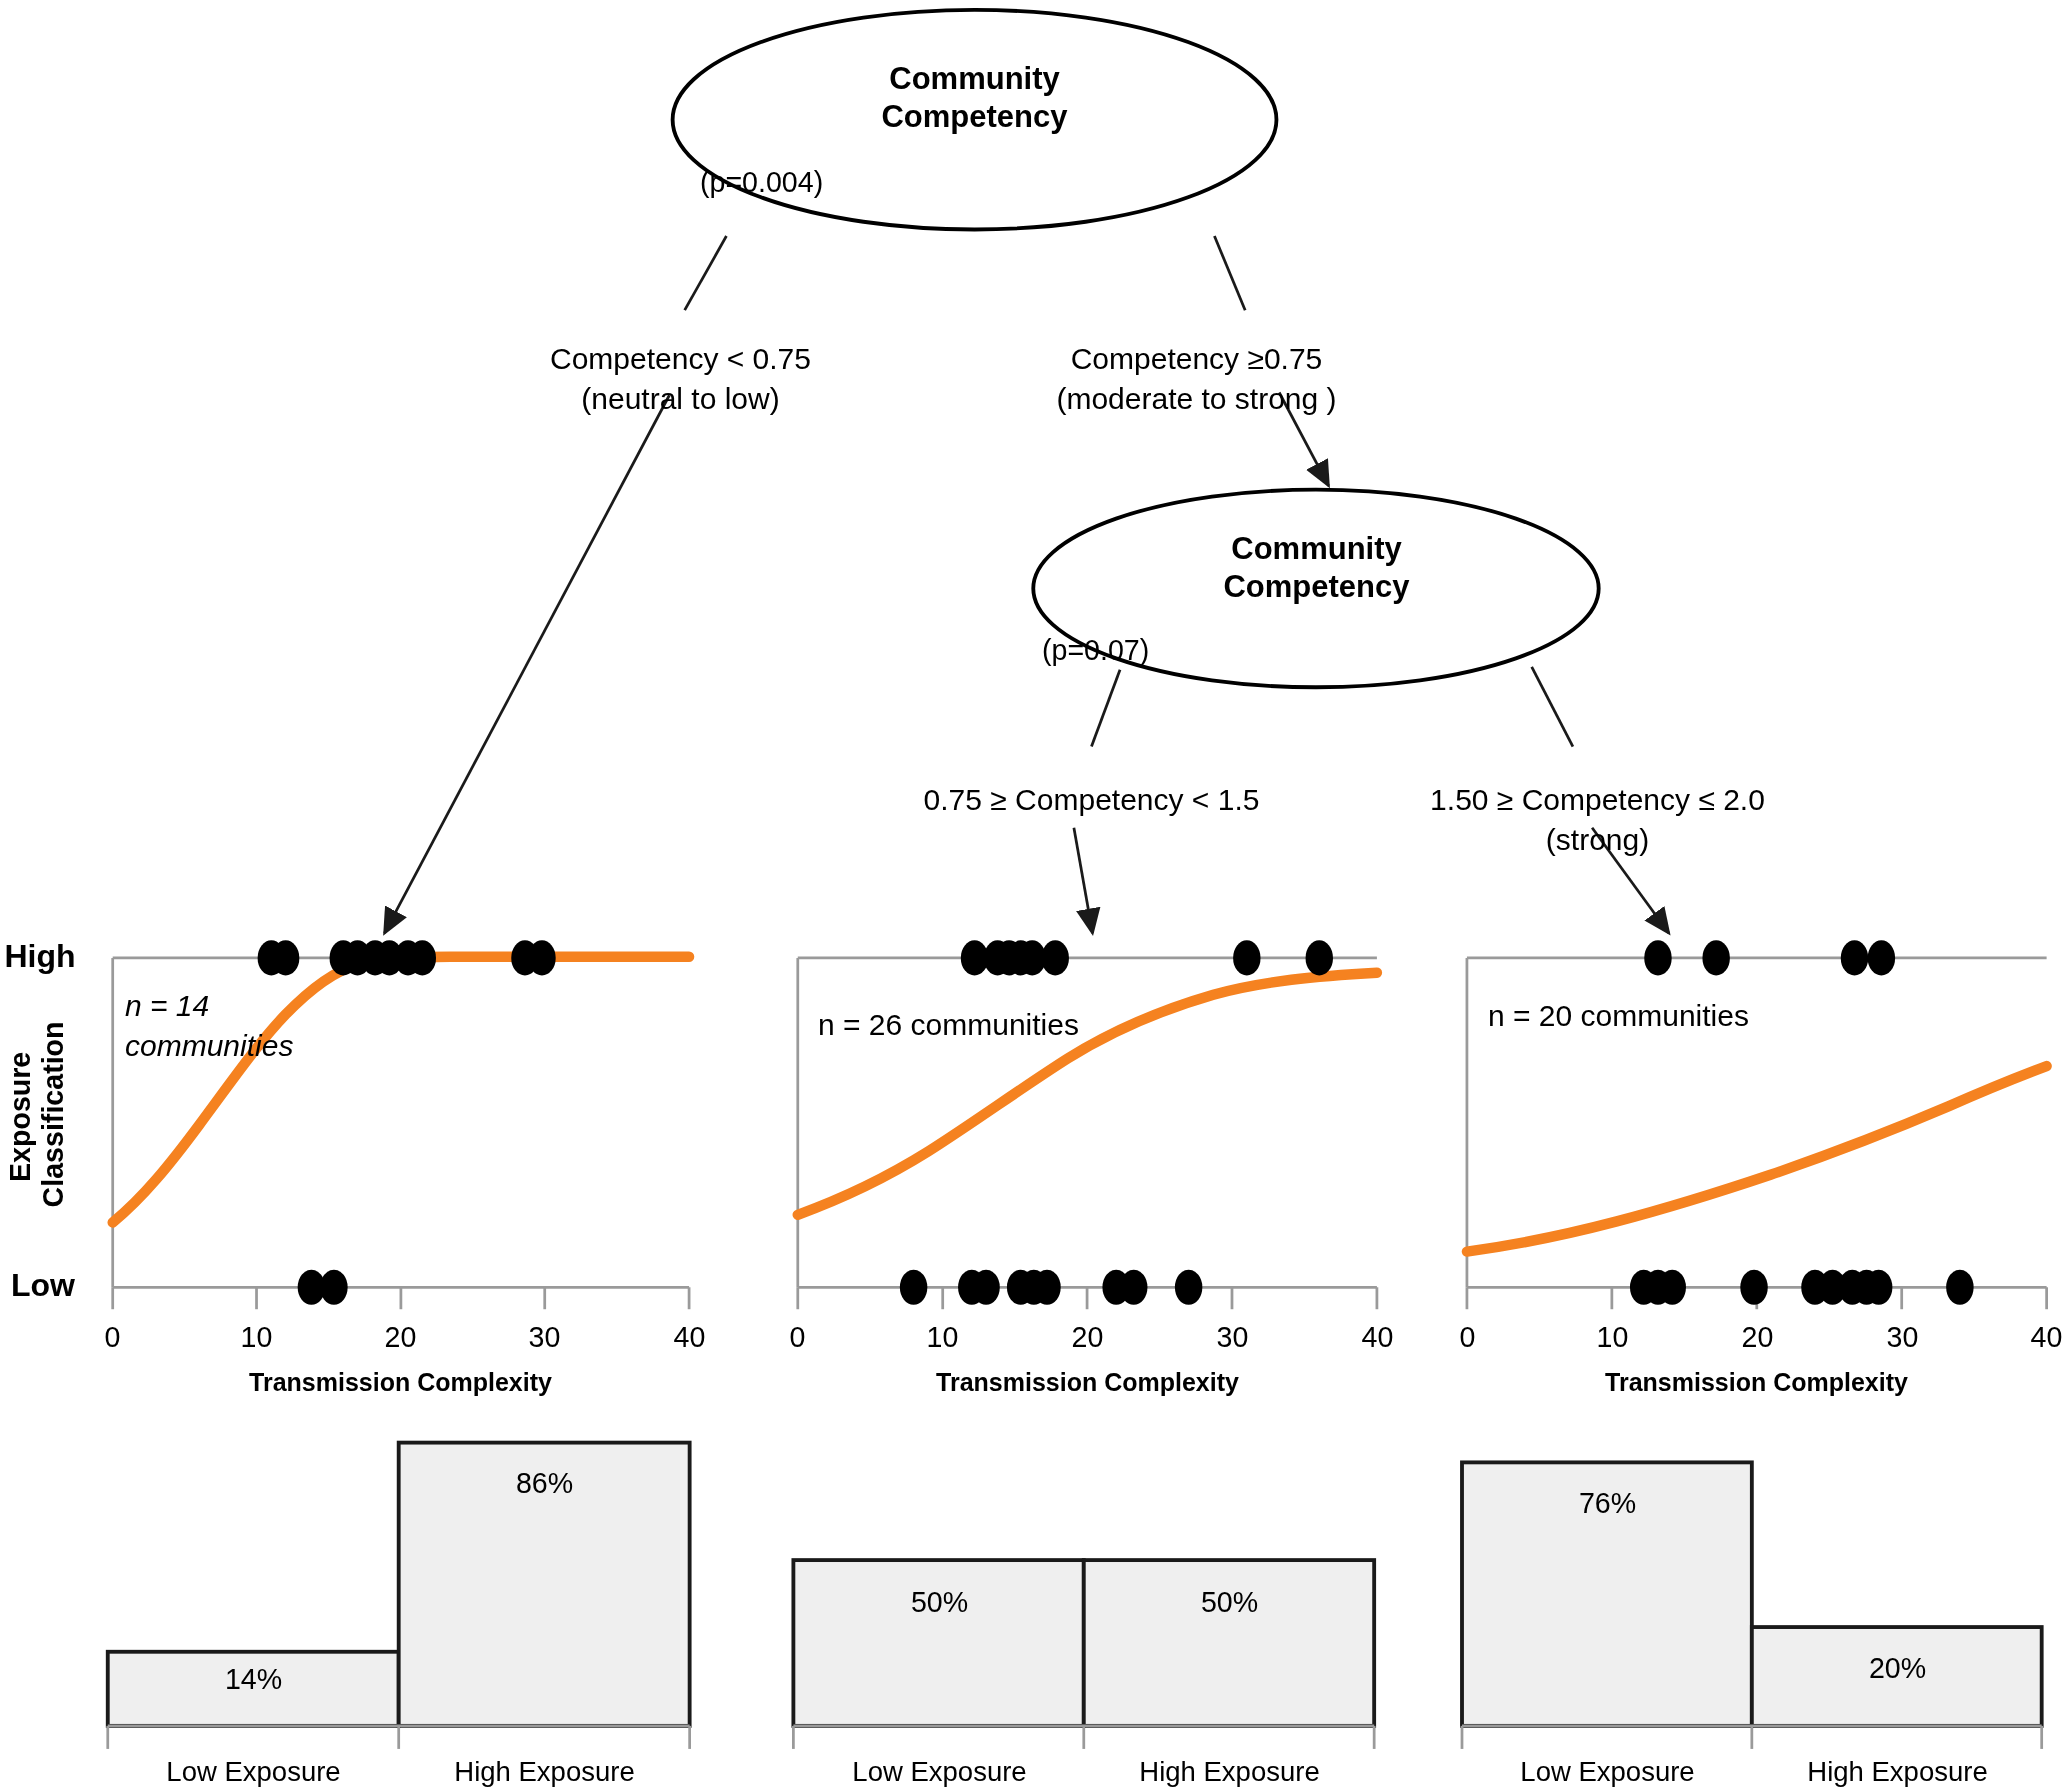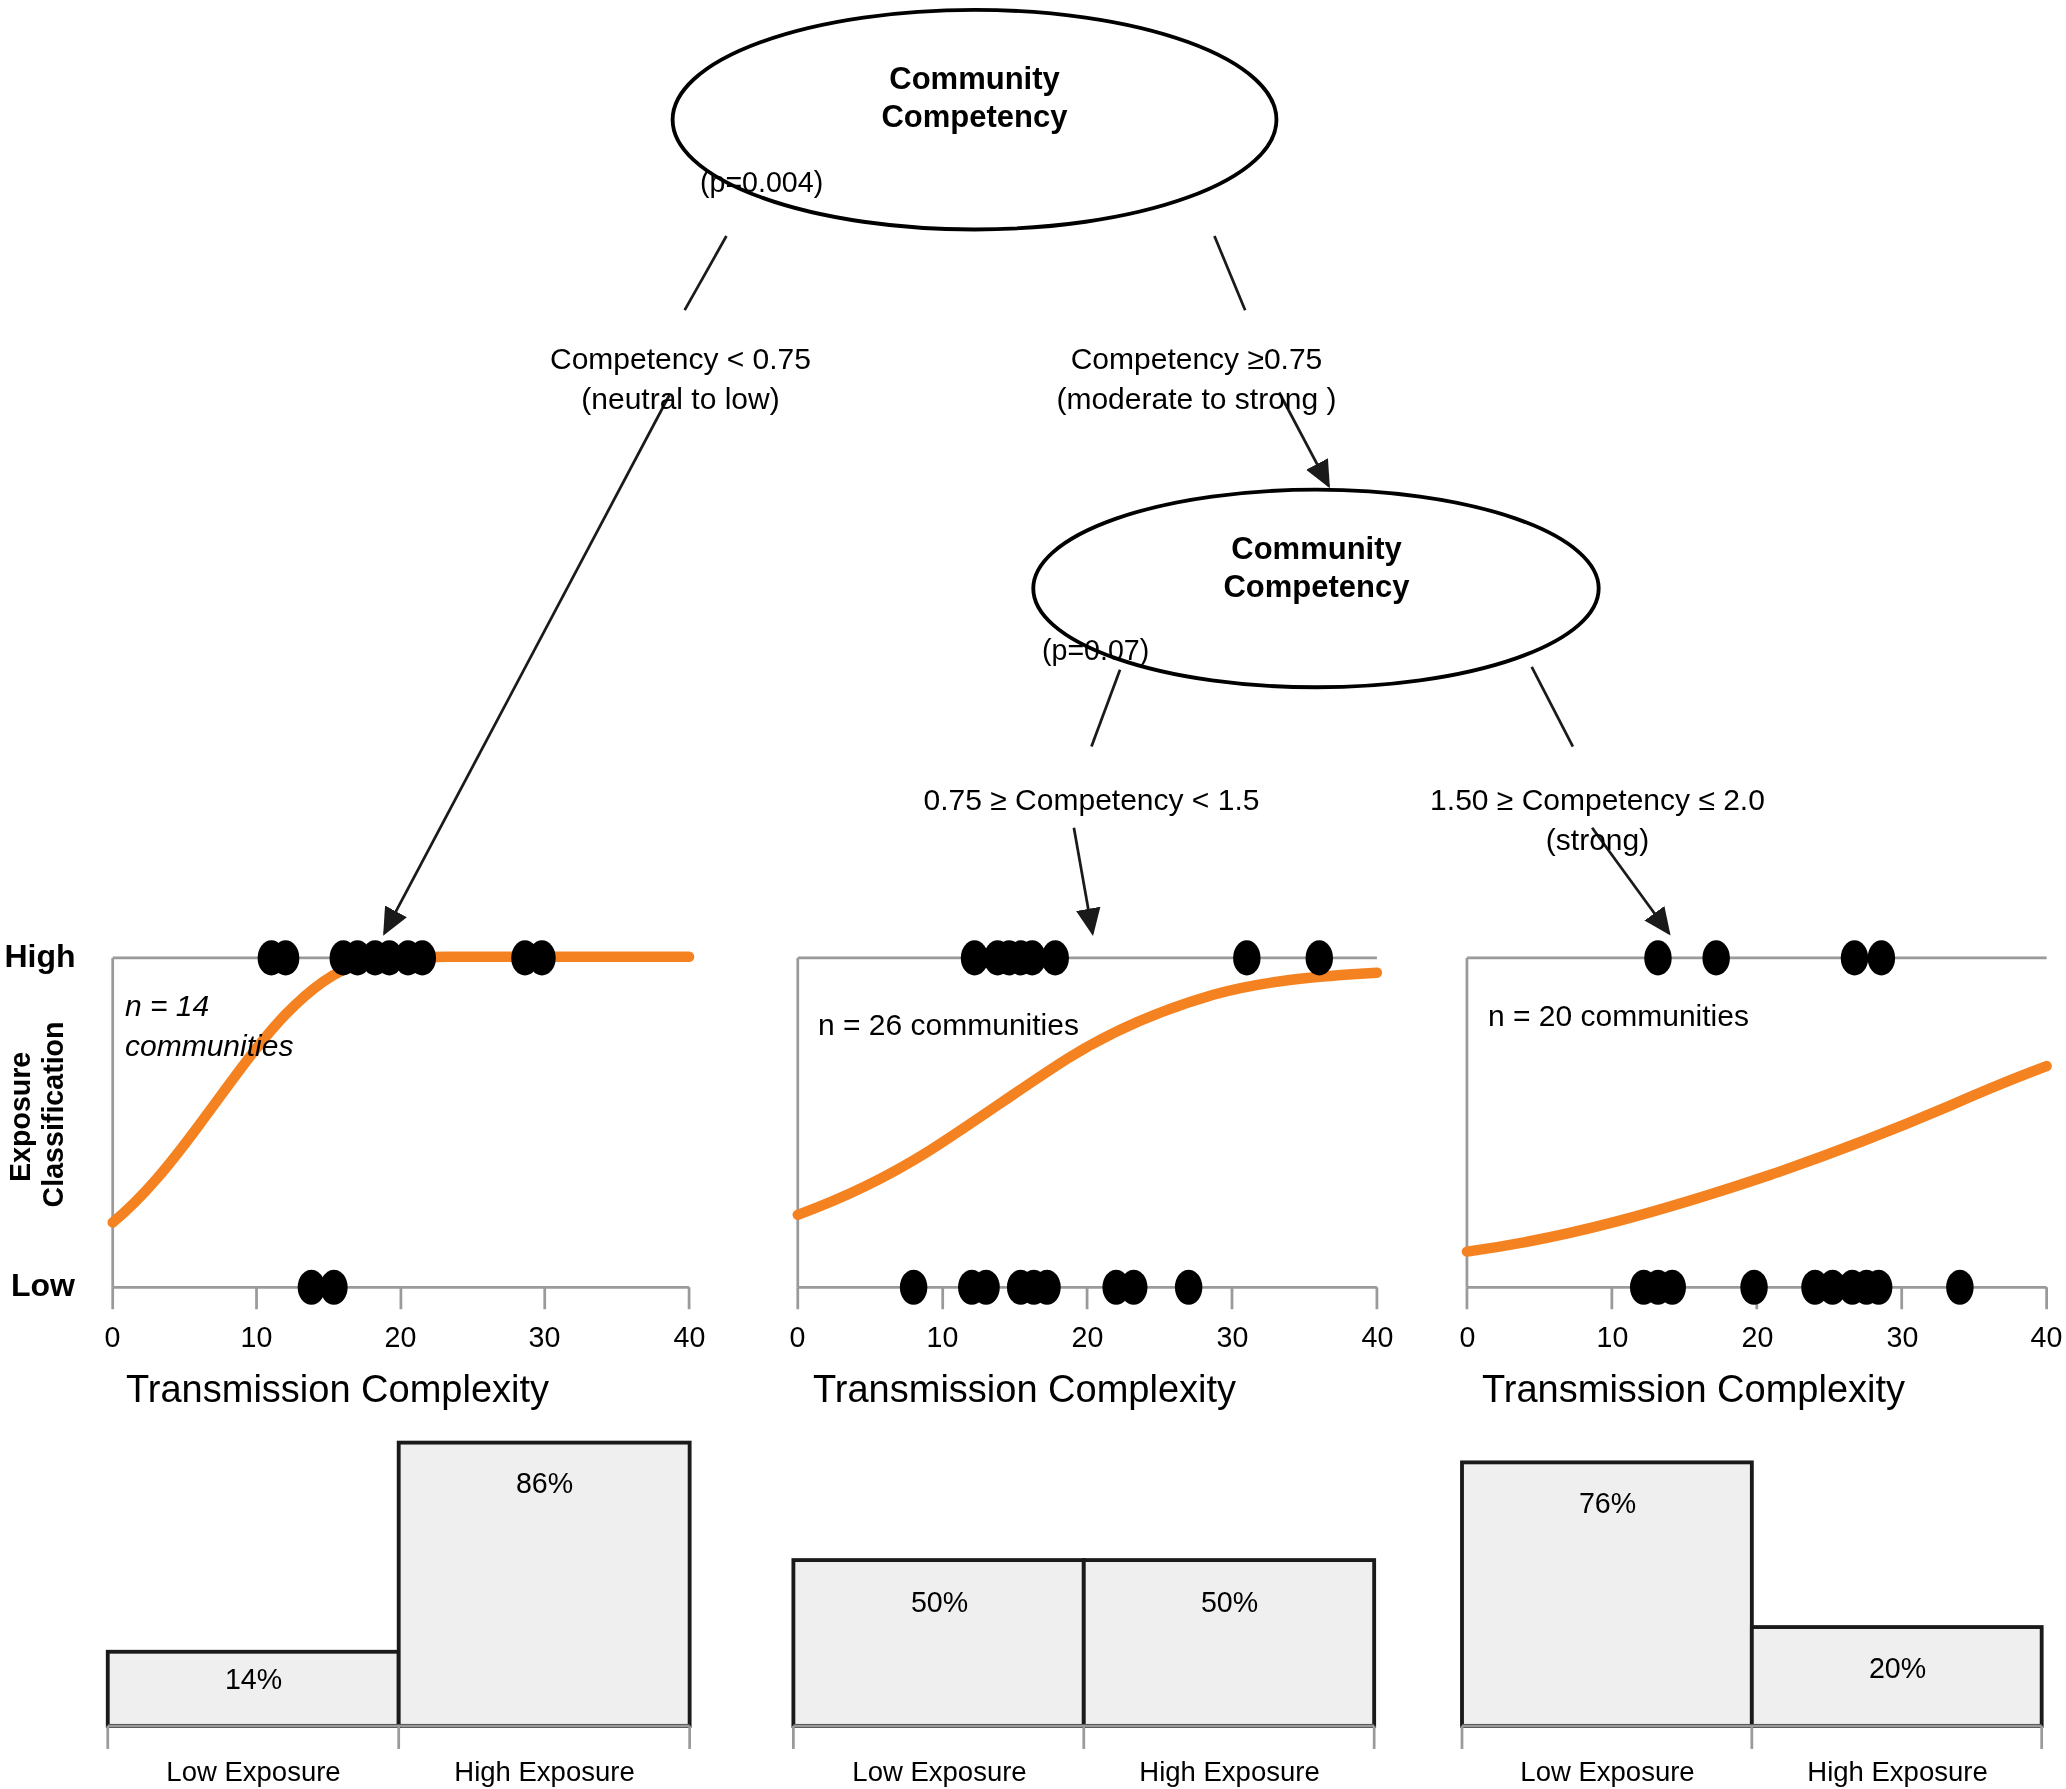--- a/index.html
+++ b/index.html
@@ -12,21 +12,21 @@
   svg.layer{position:absolute;left:0;top:0;width:2066px;height:1789px;overflow:visible;}
 
   
   .txt{position:absolute;white-space:pre;}
   .node-title{
     font-weight:bold;font-size:31px;line-height:1.22;text-align:center;
   }
   .node-p{font-weight:normal;font-size:28.6px;line-height:1.2;}
   .branch-label{font-size:30px;line-height:1.32;text-align:center;margin-top:40px;}
   .axis-tick{font-size:28.6px;text-align:center;}
-  .axis-title{font-size:38px;font-weight:normal;text-align:left;}
+  .axis-title{font-size:25px;font-weight:bold;text-align:center;}
   .cat-label{font-size:27.5px;text-align:center;}
   .pct-label{font-size:28.6px;text-align:center;}
   .n-label{font-size:30px;line-height:1.32;}
   .yaxis-cat{font-size:32px;font-weight:bold;}
   .ylab-rot{
     font-size:28.6px;font-weight:bold;line-height:1.15;text-align:center;
     transform-origin:50% 50%;transform:rotate(-90deg);
   }
 </style>
 </head>

